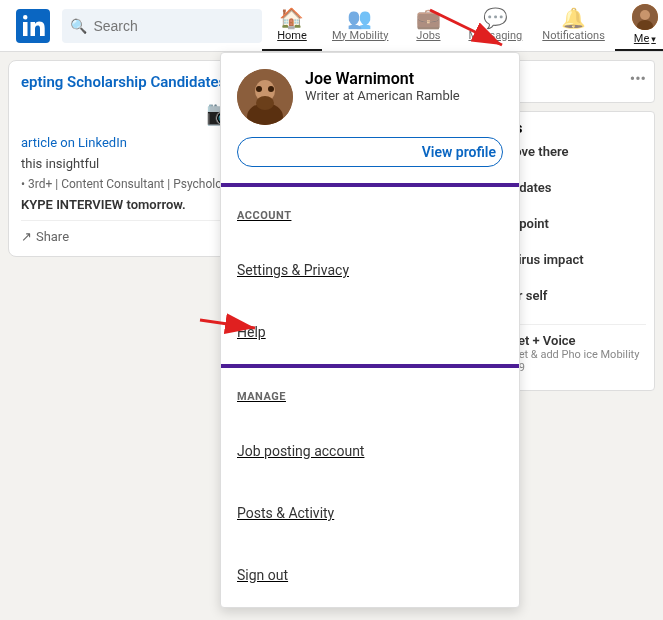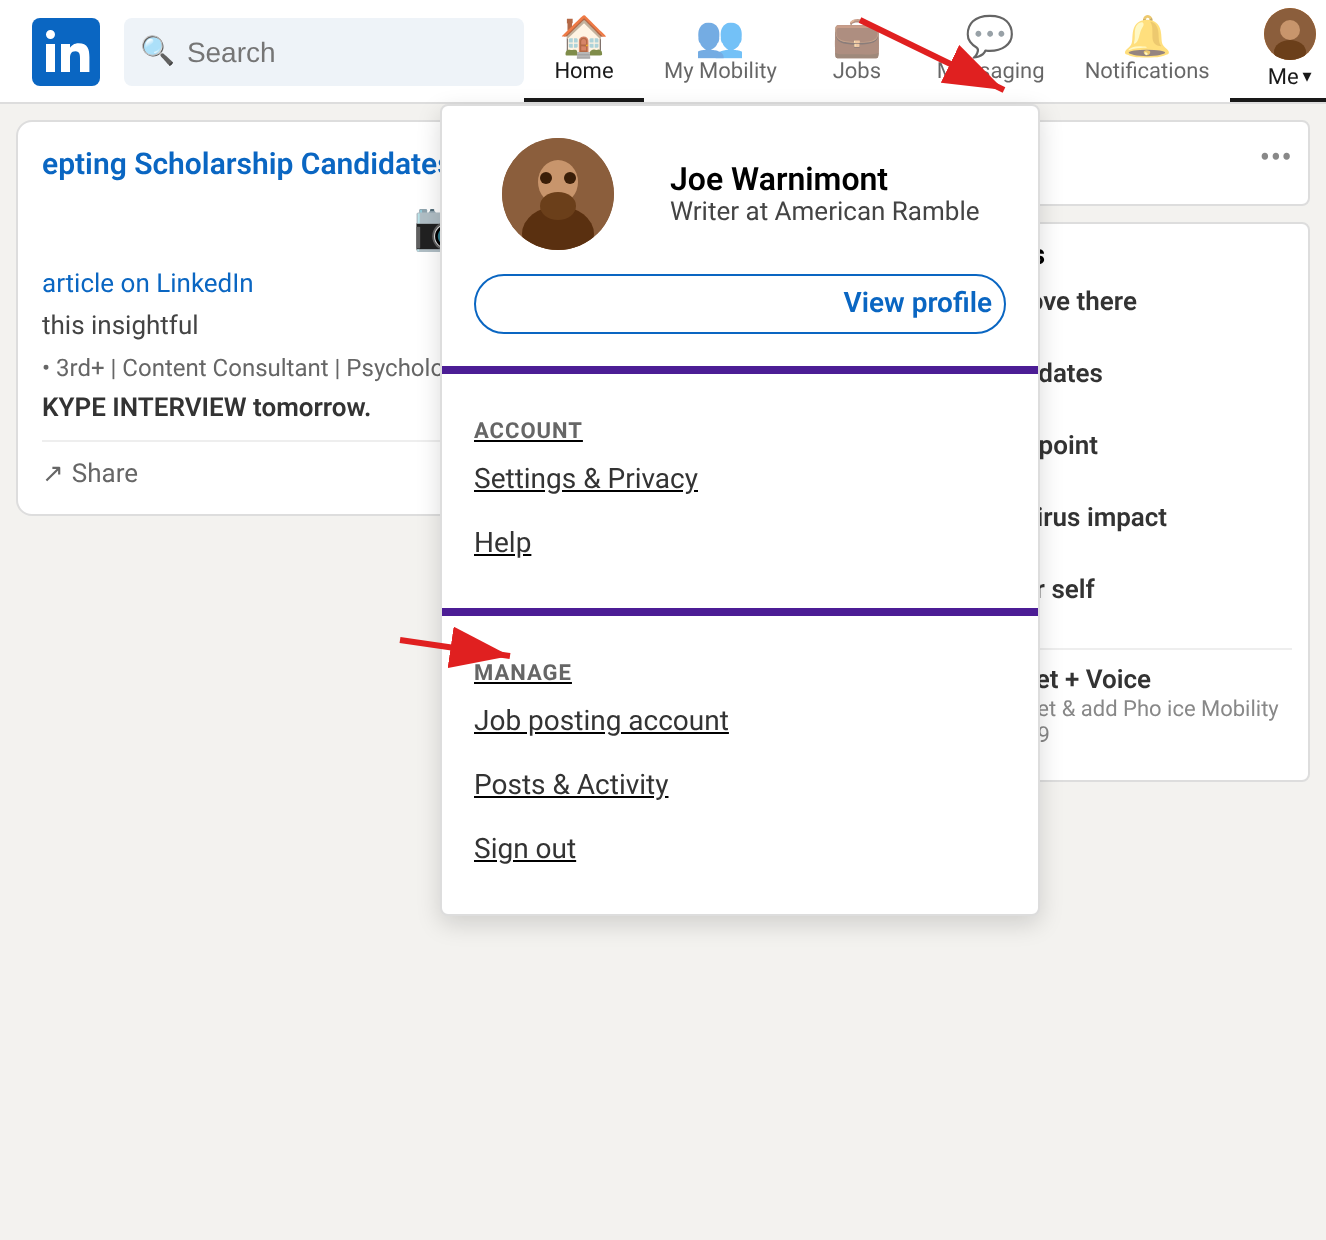--- a/index.html
+++ b/index.html
@@ -80,20 +80,21 @@
       font-size: 20px;
       margin-bottom: 1px;
       line-height: 1;
     }
     .nav-item .nav-label {
       font-size: 11px;
       white-space: nowrap;
       display: flex;
       align-items: center;
       gap: 2px;
+      text-decoration: underline;
     }
     .nav-item .nav-label .arrow {
       font-size: 9px;
     }
     .avatar-circle {
       width: 26px;
       height: 26px;
       border-radius: 50%;
       background: #b46e2e;
       display: flex;
@@ -185,24 +186,22 @@
       left: 220px;
       width: 300px;
       background: #fff;
       border: 1px solid #ddd;
       border-radius: 4px;
       box-shadow: 0 4px 12px rgba(0,0,0,0.15);
       z-index: 200;
     }
     .dropdown-profile {
       display: flex;
-      align-items: center;
-      gap: 28px;
+      gap: 12px;
       padding: 16px 16px 12px;
-      margin-left: 14px;
     }
     .profile-avatar {
       width: 56px;
       height: 56px;
       border-radius: 50%;
       background: #8B5E3C;
       display: flex;
       align-items: center;
       justify-content: center;
       overflow: hidden;
@@ -240,20 +239,21 @@
       color: #666;
       text-transform: uppercase;
       letter-spacing: 0.5px;
       padding: 6px 16px 2px;
     }
     .dropdown-item {
       padding: 8px 16px;
       font-size: 14px;
       color: #333;
       cursor: pointer;
+      margin-top: 30px;
     }
 
     
     .right-sidebar {
       width: 220px;
       background: #f3f2ef;
       padding: 8px;
       overflow: hidden;
     }
     .ad-box {

